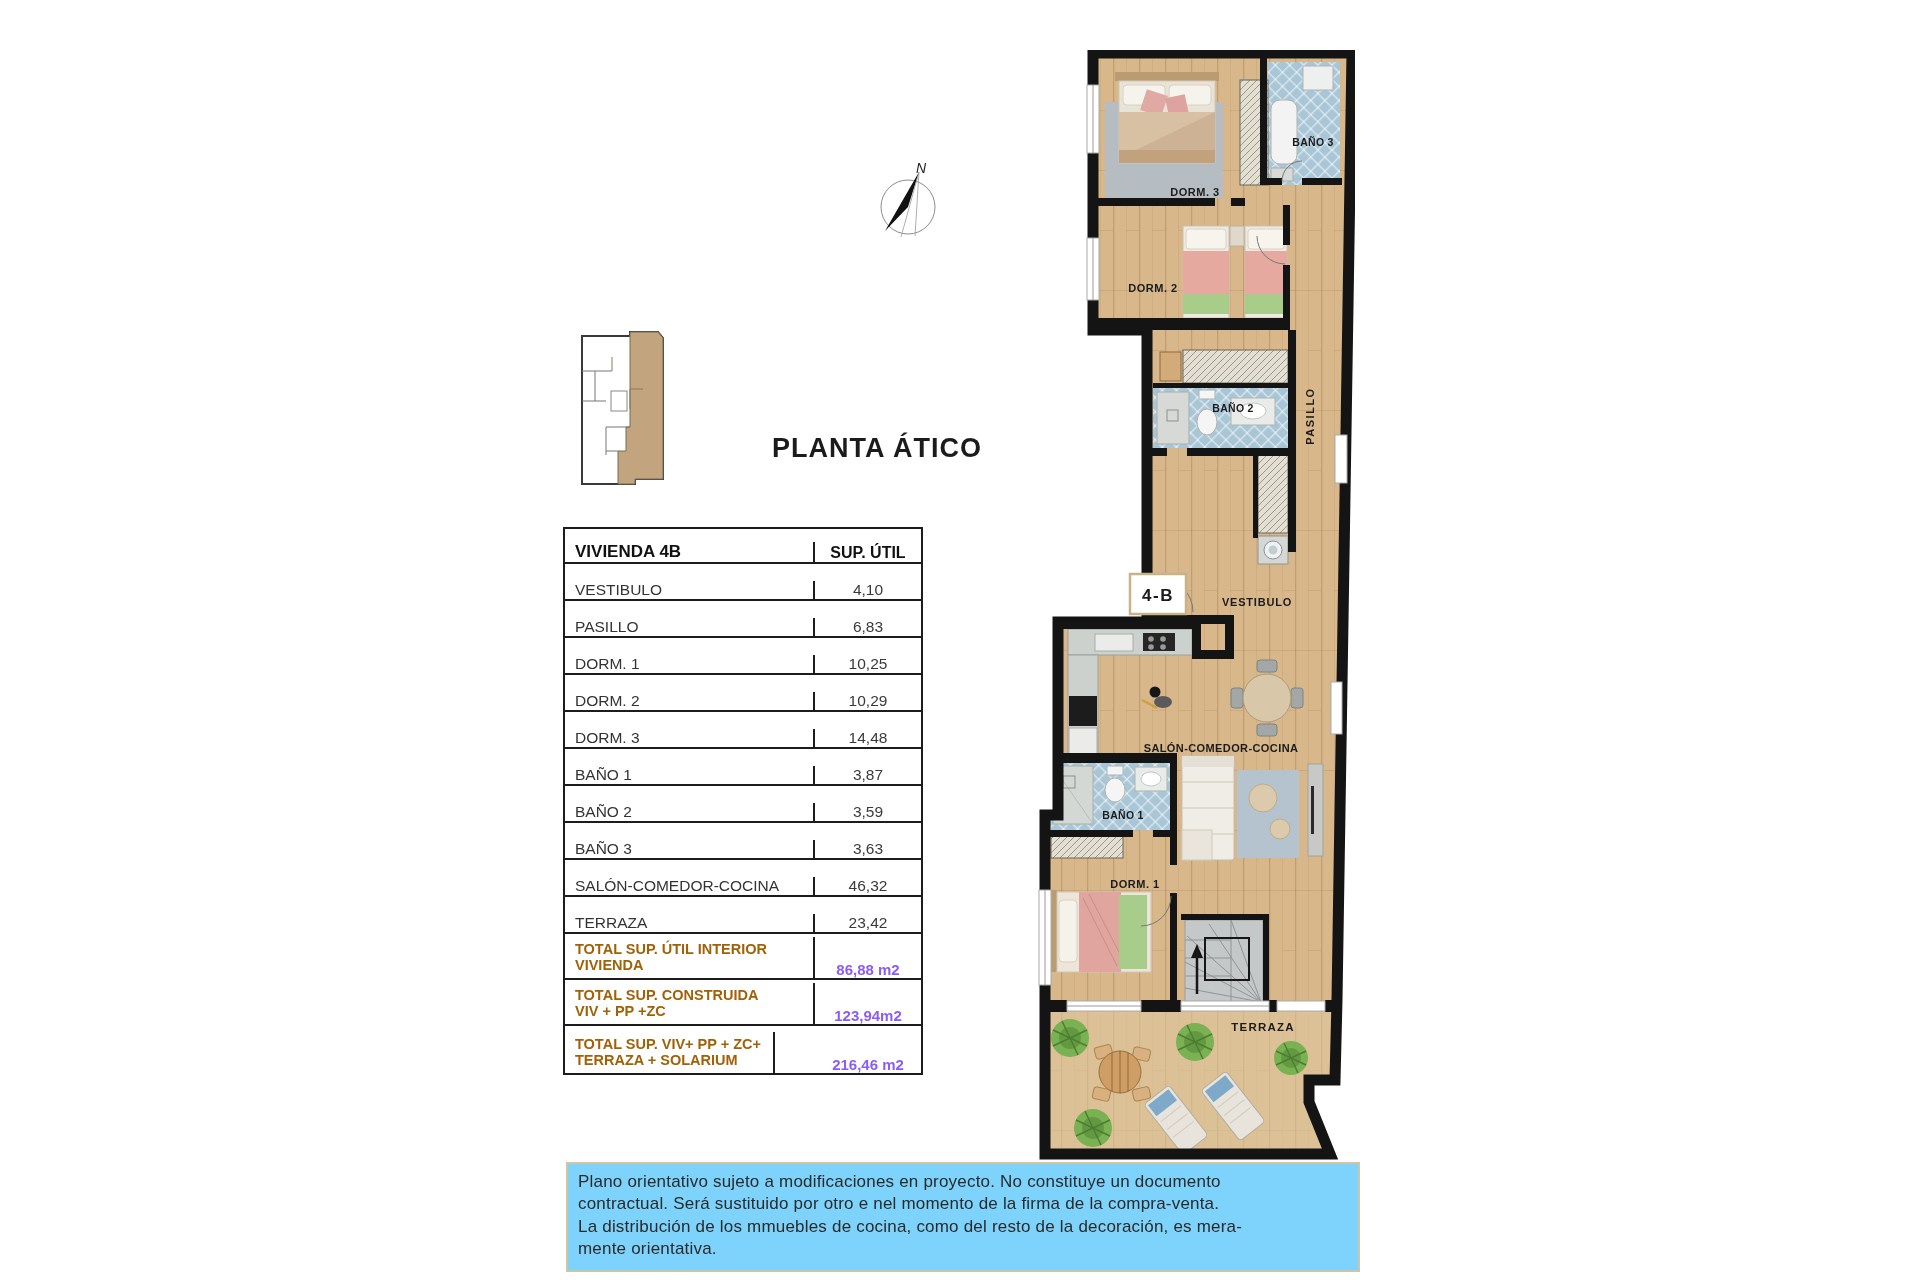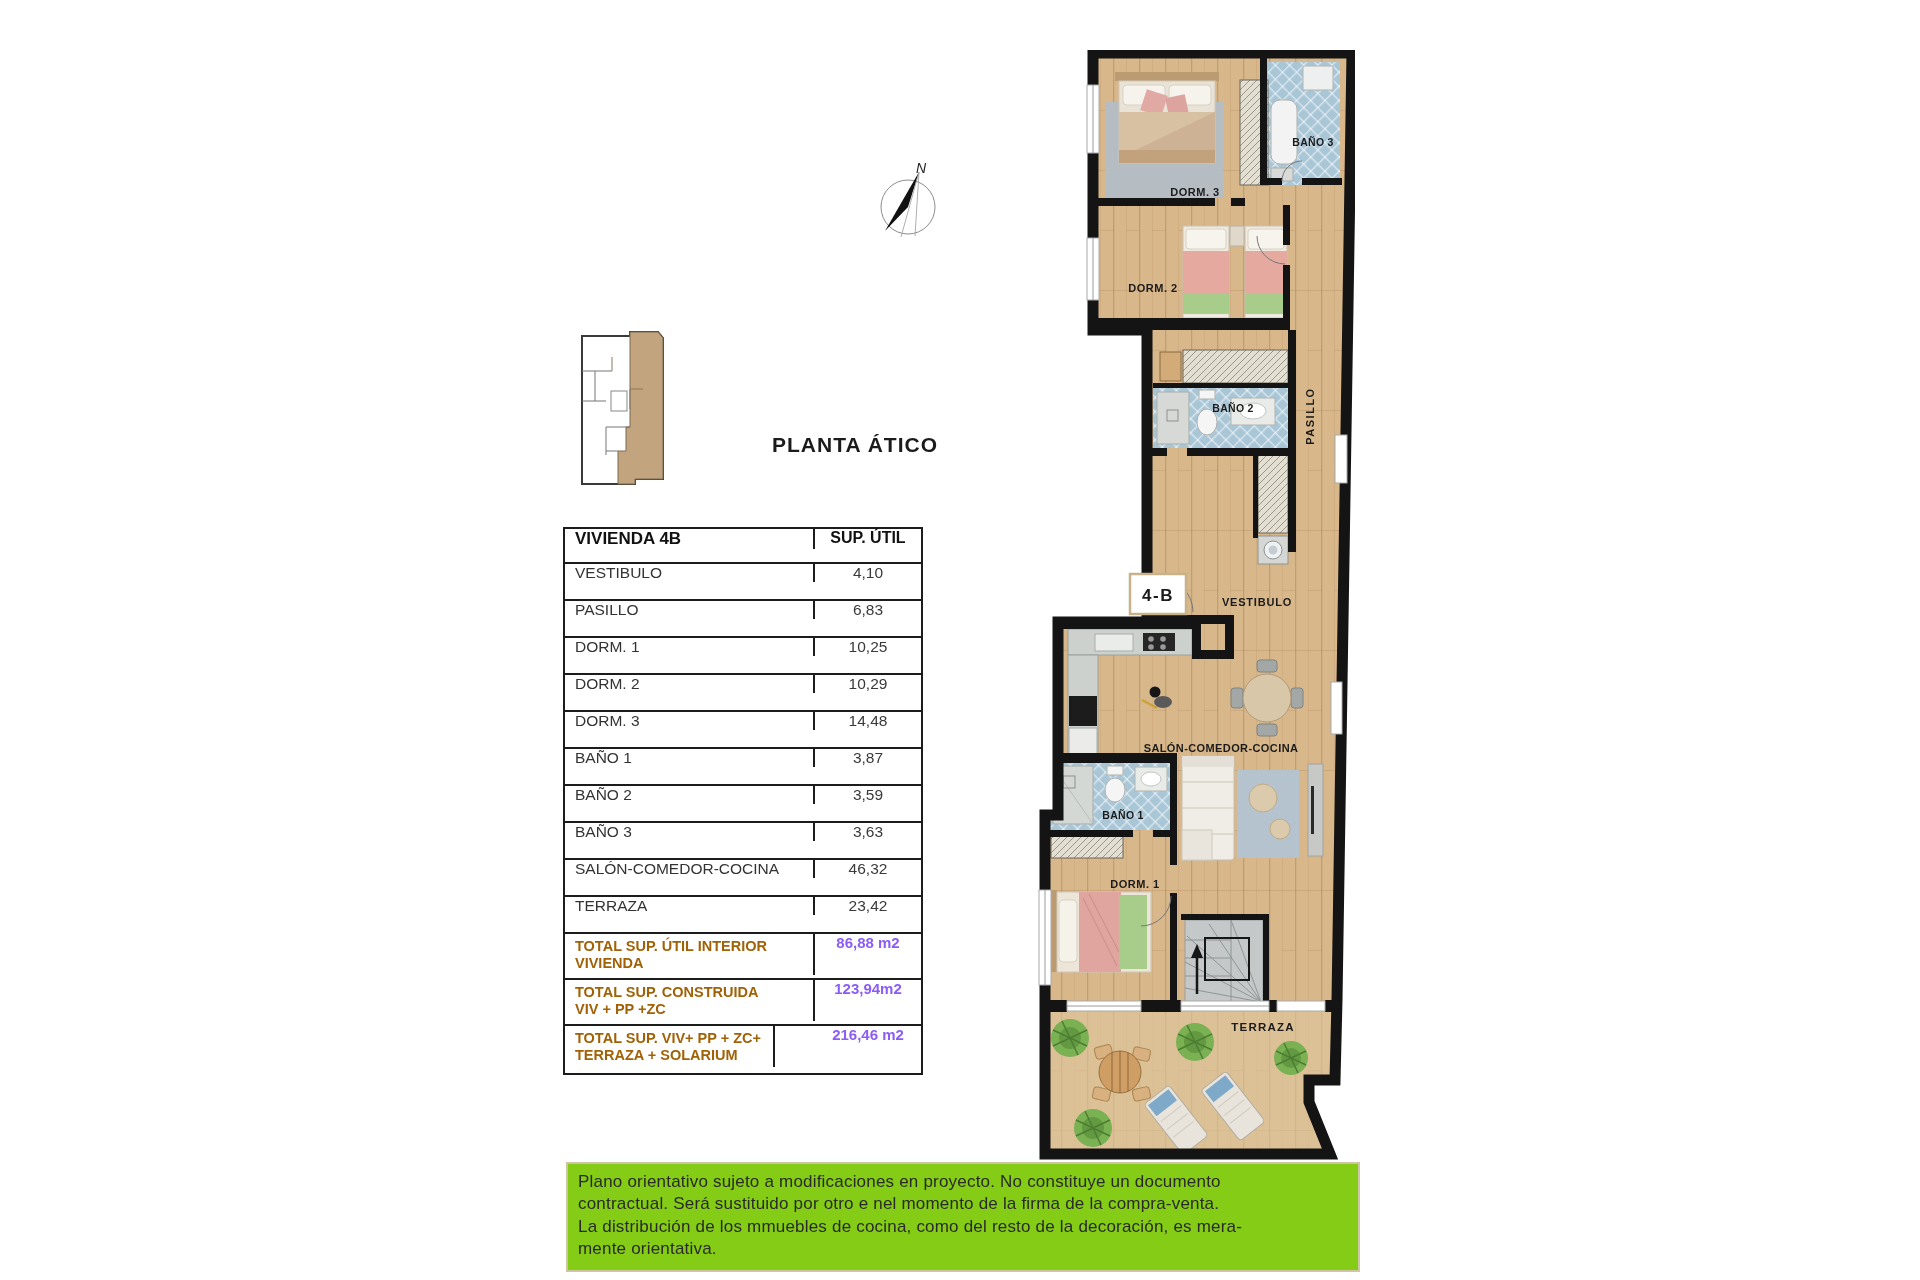--- a/index.html
+++ b/index.html
@@ -1,46 +1,46 @@
 <!DOCTYPE html>
 <html><head>
 <meta charset="utf-8">
 <style>
   html,body{margin:0;padding:0;background:#fff;}
   .page{position:relative;width:1920px;height:1280px;background:#ffffff;overflow:hidden;
         font-family:"Liberation Sans",sans-serif;color:#222;}
   
-  .title{position:absolute;left:772px;top:433px;font-size:21px;font-weight:bold;
+  .title{position:absolute;left:772px;top:433px;font-size:27px;font-weight:bold;
          letter-spacing:1px;color:#1b1b1b;}
   
   .keyplan{position:absolute;left:573px;top:329px;}
   
   .compass{position:absolute;left:870px;top:156px;}
   
   .tbl{position:absolute;left:563px;top:527px;width:356px;border:2px solid #1c1c1c;background:#fff;}
-  .trow{display:flex;border-bottom:2px solid #1c1c1c;align-items:flex-start;}
+  .trow{display:flex;border-bottom:2px solid #1c1c1c;align-items:flex-end;}
   .trow:last-child{border-bottom:none;}
   .c1{flex:1;border-right:2px solid #1c1c1c;display:flex;align-items:center;
       padding:0 6px 0 10px;font-size:15.5px;color:#333;}
   .c2{width:106px;display:flex;align-items:center;justify-content:center;
       font-size:15.5px;color:#3a3a3a;text-align:center;}
   .hrow{height:33px;}
   .hrow .c1{font-size:17px;font-weight:bold;color:#111;}
   .hrow .c2{font-size:16px;font-weight:bold;color:#111;}
   .brow{height:35px;}
   .totrow .c1{font-weight:bold;font-size:14.5px;line-height:1.15;color:#a16207;
               padding:4px 6px 4px 10px;white-space:pre-line;}
   .totrow .c2{font-weight:bold;font-size:15px;color:#8b5cf6;}
   .t1{height:44px;} .t2{height:44px;} .t3{height:47px;gap:40px;}
   
   .plan{position:absolute;left:1035px;top:50px;}
   .plan text{font-family:"Liberation Sans",sans-serif;font-weight:bold;fill:#1b1b1b;}
   
   .disclaimer{position:absolute;left:566px;top:1162px;width:770px;
-              border:2px solid #cdc5a4;background:#84cc16;
+              border:2px solid #cdc5a4;background:#7dd3fc;
               padding:7px 10px 9px 10px;font-size:17px;line-height:1.32;
               color:#2a2a2a;white-space:pre-line;letter-spacing:.2px;}
 </style>
 </head>
 <body>
 
 <div class="page">
 
   <svg class="keyplan" width="96" height="158" viewBox="0 0 96 158">
     <path d="M9,7 L57,7 L57,3 L85,3 L90,9 L90,150 L62,150 L62,155 L9,155 Z" fill="#ffffff" stroke="#3a3a3a" stroke-width="2"></path>

